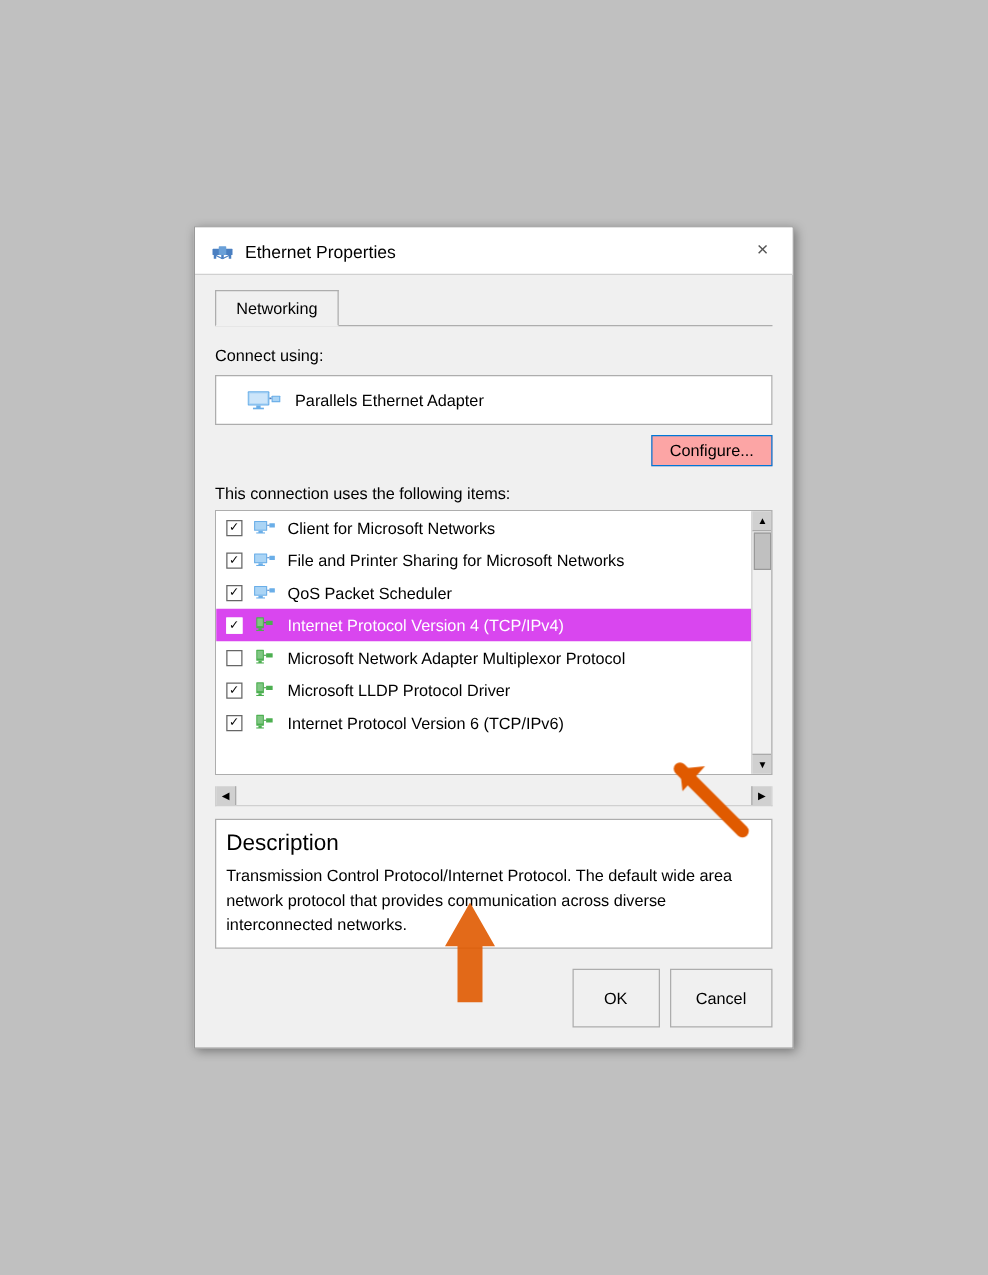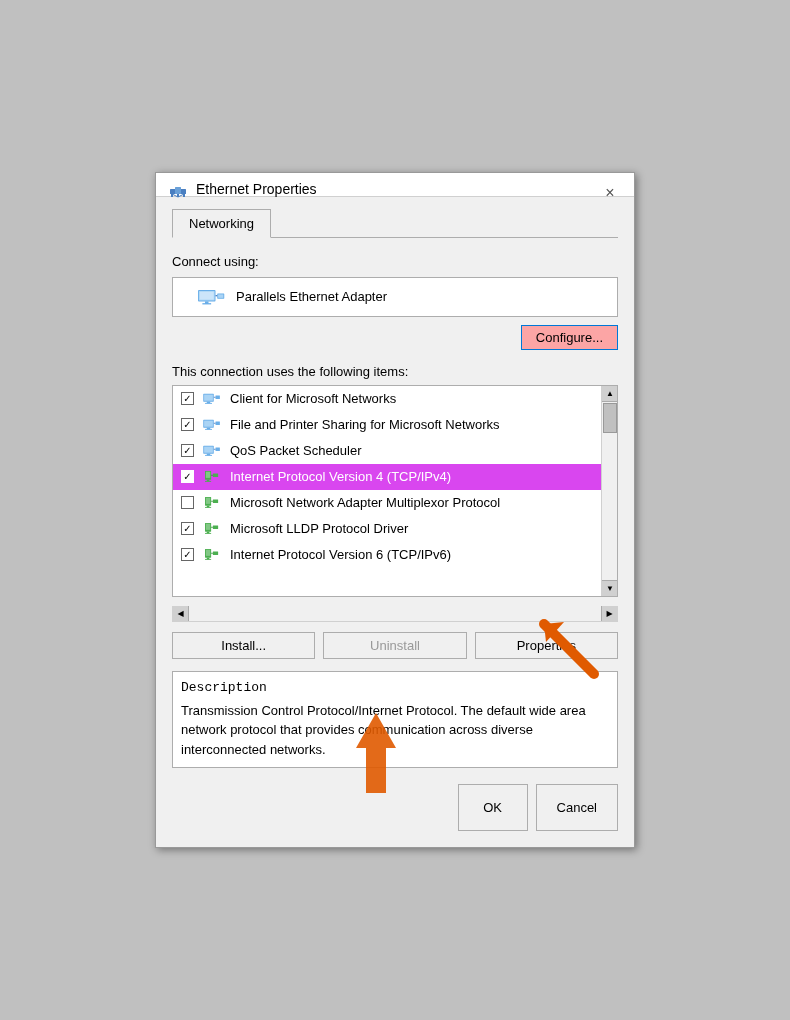--- a/index.html
+++ b/index.html
@@ -24,22 +24,23 @@
       border: 1px solid #999;
       box-shadow: 2px 2px 8px rgba(0,0,0,0.4);
       width: 480px;
       position: relative;
     }
 
     .title-bar {
       background: #ffffff;
       border-bottom: 1px solid #d0d0d0;
       display: flex;
+      align-items: center;
       padding: 8px 12px;
-      height: 24px;
+      height: 38px;
     }
 
     .title-bar-icon {
       width: 20px;
       height: 20px;
       margin-right: 8px;
       flex-shrink: 0;
     }
 
     .title-bar-text {
@@ -224,25 +225,24 @@
     }
 
     .description-box {
       border: 1px solid #adadad;
       background: #fff;
       padding: 8px;
       margin-bottom: 16px;
     }
 
     .description-title {
-      font-size: 13px;
+      font-size: 18px;
       font-weight: normal;
       margin-bottom: 6px;
       color: #000;
-      font-family: Liberation Mono, monospace;
     }
 
     .description-text {
       font-size: 13px;
       color: #000;
       line-height: 1.5;
     }
 
     .ok-cancel-row {
       display: flex;
@@ -453,25 +453,20 @@
         <div style="position:absolute;top:16px;width:14px;height:30px;background:#c0c0c0;border:1px solid #999;margin:1px;"></div>
       </div>
     </div>
 
     <div style="display:flex;border:1px solid #d0d0d0;border-top:none;height:16px;background:#f0f0f0;margin-top:-1px;margin-bottom:10px;">
       <div style="width:16px;background:#d0d0d0;border-right:1px solid #aaa;display:flex;align-items:center;justify-content:center;font-size:8px;">◀</div>
       <div style="flex:1;"></div>
       <div style="width:16px;background:#d0d0d0;border-left:1px solid #aaa;display:flex;align-items:center;justify-content:center;font-size:8px;">▶</div>
     </div>
 
-    <div class="buttons-row">
-      <button class="btn">Install...</button>
-      <button class="btn" style="color:#999;">Uninstall</button>
-      <button class="btn properties">Properties</button>
-    </div>
 
     <div class="description-box">
       <div class="description-title">Description</div>
       <div class="description-text">Transmission Control Protocol/Internet Protocol. The default wide area network protocol that provides communication across diverse interconnected networks.</div>
     </div>
 
     <div class="ok-cancel-row">
       <button class="ok-btn">OK</button>
       <button class="cancel-btn">Cancel</button>
     </div>

